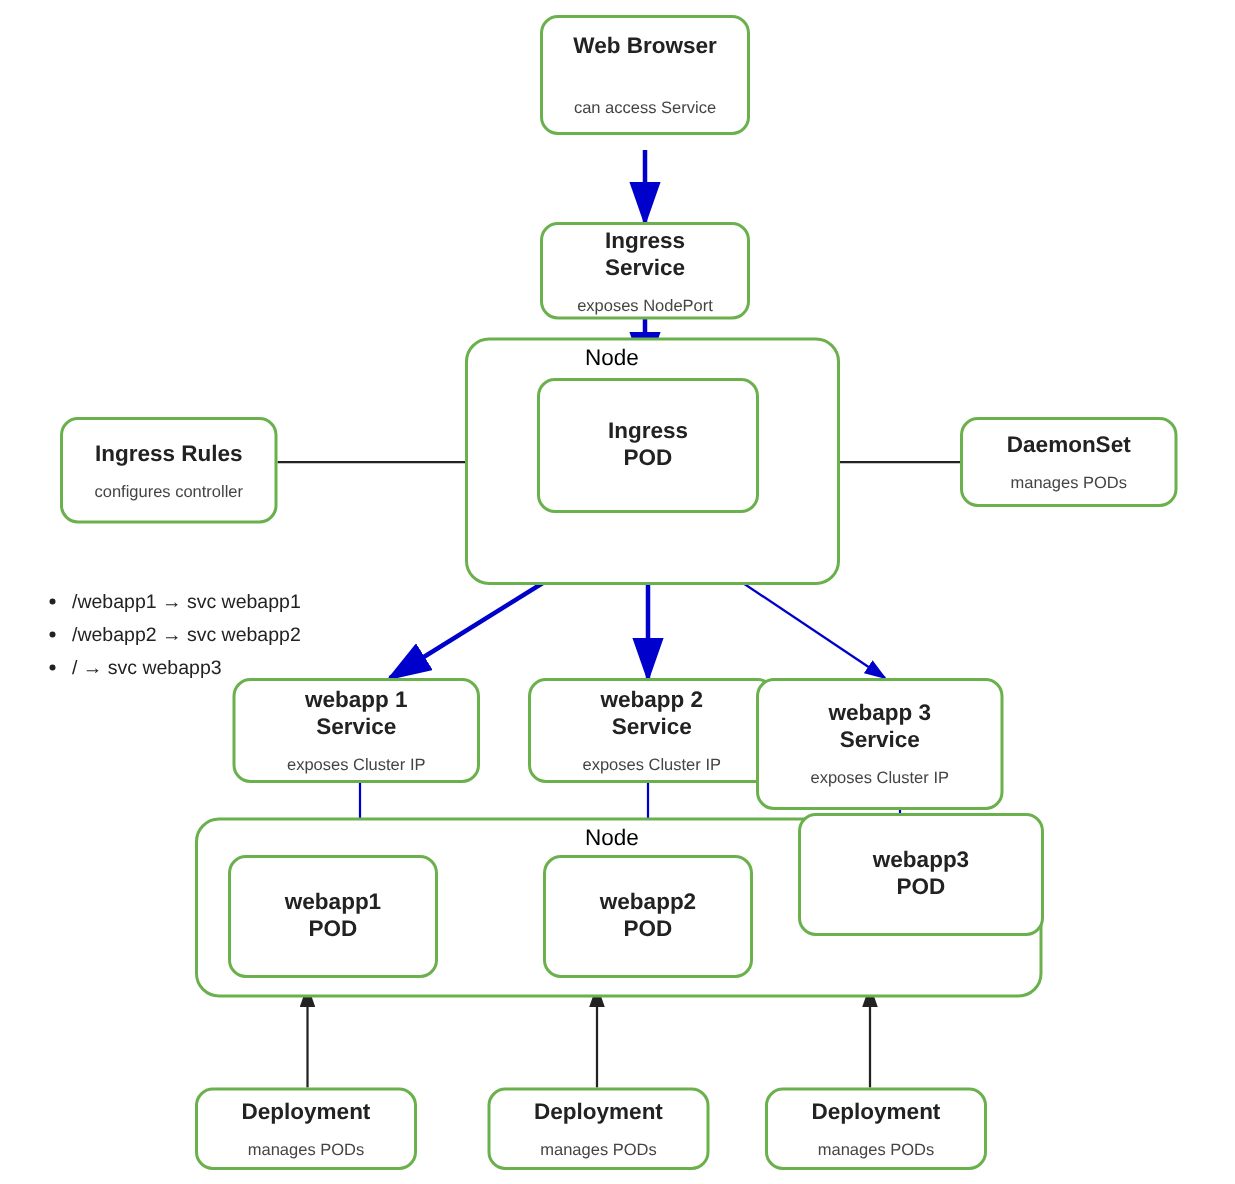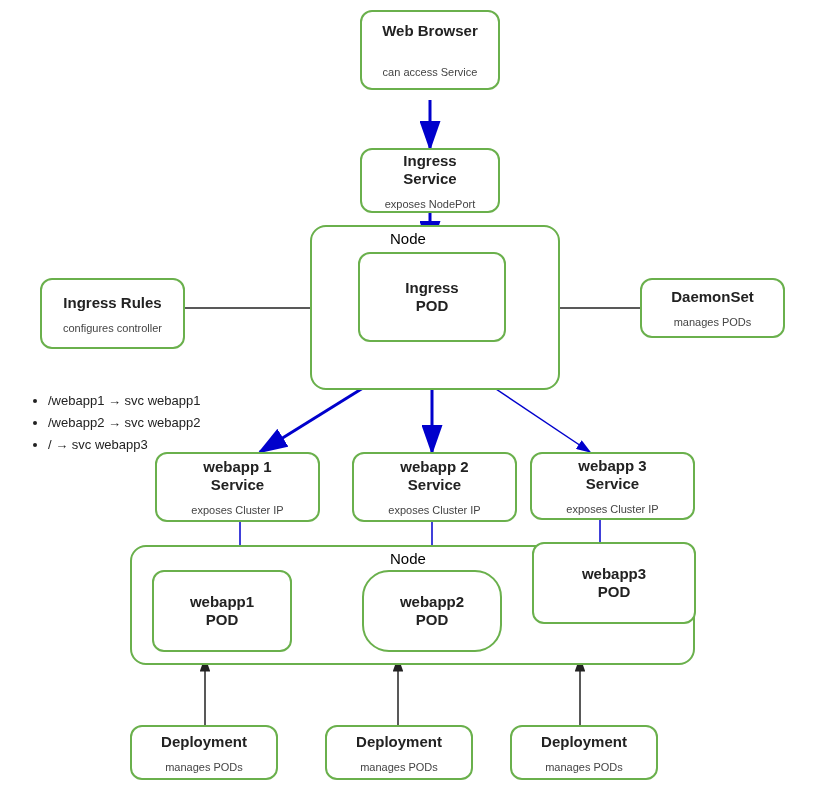--- a/index.html
+++ b/index.html
@@ -164,34 +164,34 @@
   <div class="box" style="left:155px; top:452px; width:165px; height:70px;">
     <span class="title">webapp 1<br>Service</span>
     <span class="subtitle">exposes Cluster IP</span>
   </div>
 
   <div class="box" style="left:352px; top:452px; width:165px; height:70px;">
     <span class="title">webapp 2<br>Service</span>
     <span class="subtitle">exposes Cluster IP</span>
   </div>
 
-  <div class="box" style="left:530px; top:452px; width:165px; height:68px;">
+  <div class="box" style="left:504px; top:452px; width:165px; height:88px;">
     <span class="title">webapp 3<br>Service</span>
     <span class="subtitle">exposes Cluster IP</span>
   </div>
 
   <div class="node-container" style="left:130px; top:545px; width:565px; height:120px;">
   </div>
   <div class="node-label" style="left:390px; top:550px;">Node</div>
 
   <div class="box" style="left:152px; top:570px; width:140px; height:82px;">
     <span class="title">webapp1<br>POD</span>
   </div>
 
-  <div class="box" style="left:362px; top:570px; width:140px; height:82px;border-radius:27px;">
+  <div class="box" style="left:362px; top:570px; width:140px; height:82px;">
     <span class="title">webapp2<br>POD</span>
   </div>
 
   <div class="box" style="left:532px; top:542px; width:164px; height:82px;">
     <span class="title">webapp3<br>POD</span>
   </div>
 
   <div class="box" style="left:130px; top:725px; width:148px; height:55px;">
     <span class="title">Deployment</span>
     <span class="subtitle">manages PODs</span>

